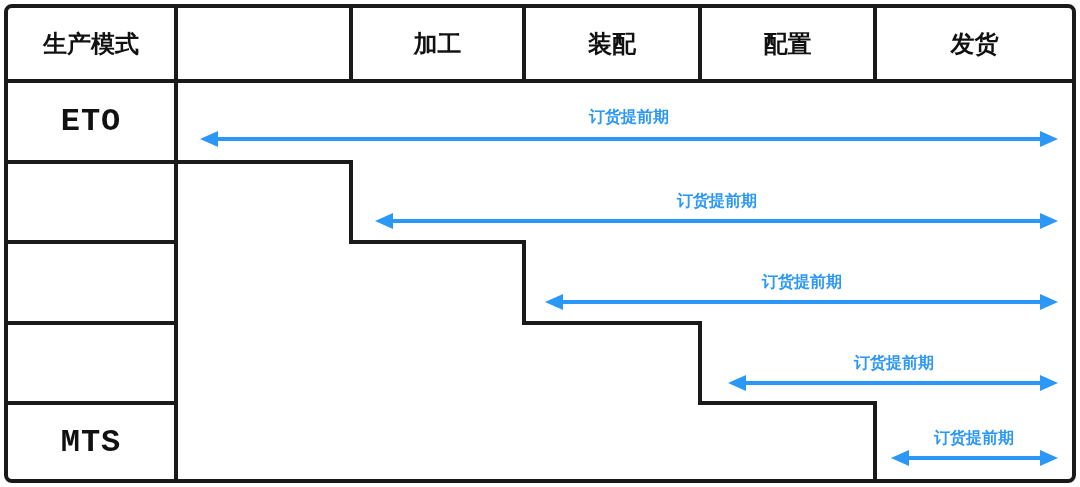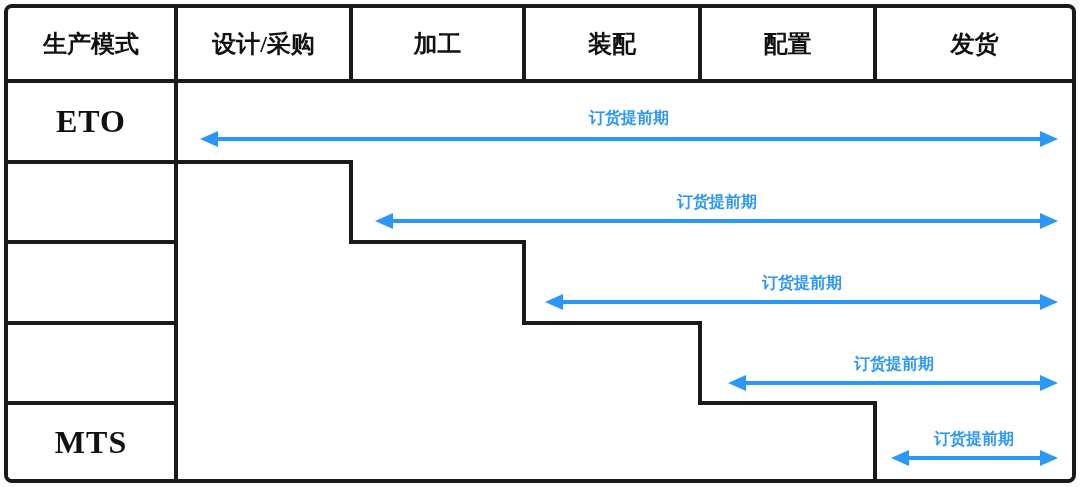--- a/index.html
+++ b/index.html
@@ -5,21 +5,21 @@
   :root{
     --arrow-blue:#2B97F7;
     --border-black:#1A1A1A;
     --background:#FFFFFF;
   }
   html,body{margin:0;padding:0;background:var(--background);}
   .canvas{
     position:relative;
     width:1080px;height:487px;
     background:var(--background);
-    font-family:Liberation Serif, serif;
+    font-family:Liberation Mono, monospace;
     overflow:hidden;
   }
   .lines{position:absolute;left:0;top:0;width:1080px;height:487px;}
   .grid-line{stroke:var(--border-black);stroke-width:4;fill:none;stroke-linecap:square;}
   .outer-frame{stroke:var(--border-black);stroke-width:4;fill:none;}
   .arrow-line{stroke:var(--arrow-blue);stroke-width:4;fill:none;}
   .arrow-head{fill:var(--arrow-blue);stroke:none;}
   .cell{
     position:absolute;
     display:flex;align-items:center;justify-content:center;
@@ -75,21 +75,20 @@
     </g>
 
     <g>
       <line class="arrow-line" x1="905" y1="458" x2="1044" y2="458"></line>
       <polygon class="arrow-head" points="891,458 909,450 909,466"></polygon>
       <polygon class="arrow-head" points="1058,458 1040,450 1040,466"></polygon>
     </g>
   </svg>
 
   <div class="cell header-cell" style="left:6px;top:6px;width:170px;height:75px;">生产模式</div>
-  <div class="cell header-cell" style="left:176px;top:6px;width:175px;height:75px;">设计/采购</div>
   <div class="cell header-cell" style="left:351px;top:6px;width:173px;height:75px;">加工</div>
   <div class="cell header-cell" style="left:524px;top:6px;width:176px;height:75px;">装配</div>
   <div class="cell header-cell" style="left:700px;top:6px;width:175px;height:75px;">配置</div>
   <div class="cell header-cell" style="left:875px;top:6px;width:199px;height:75px;">发货</div>
 
   <div class="cell mode-cell" style="left:6px;top:81px;width:170px;height:81px;">ETO</div>
   <div class="cell mode-cell" style="left:6px;top:403px;width:170px;height:78px;">MTS</div>
 
   <div class="arrow-label" style="left:509px;top:104px;">订货提前期</div>
   <div class="arrow-label" style="left:597px;top:188px;">订货提前期</div>

